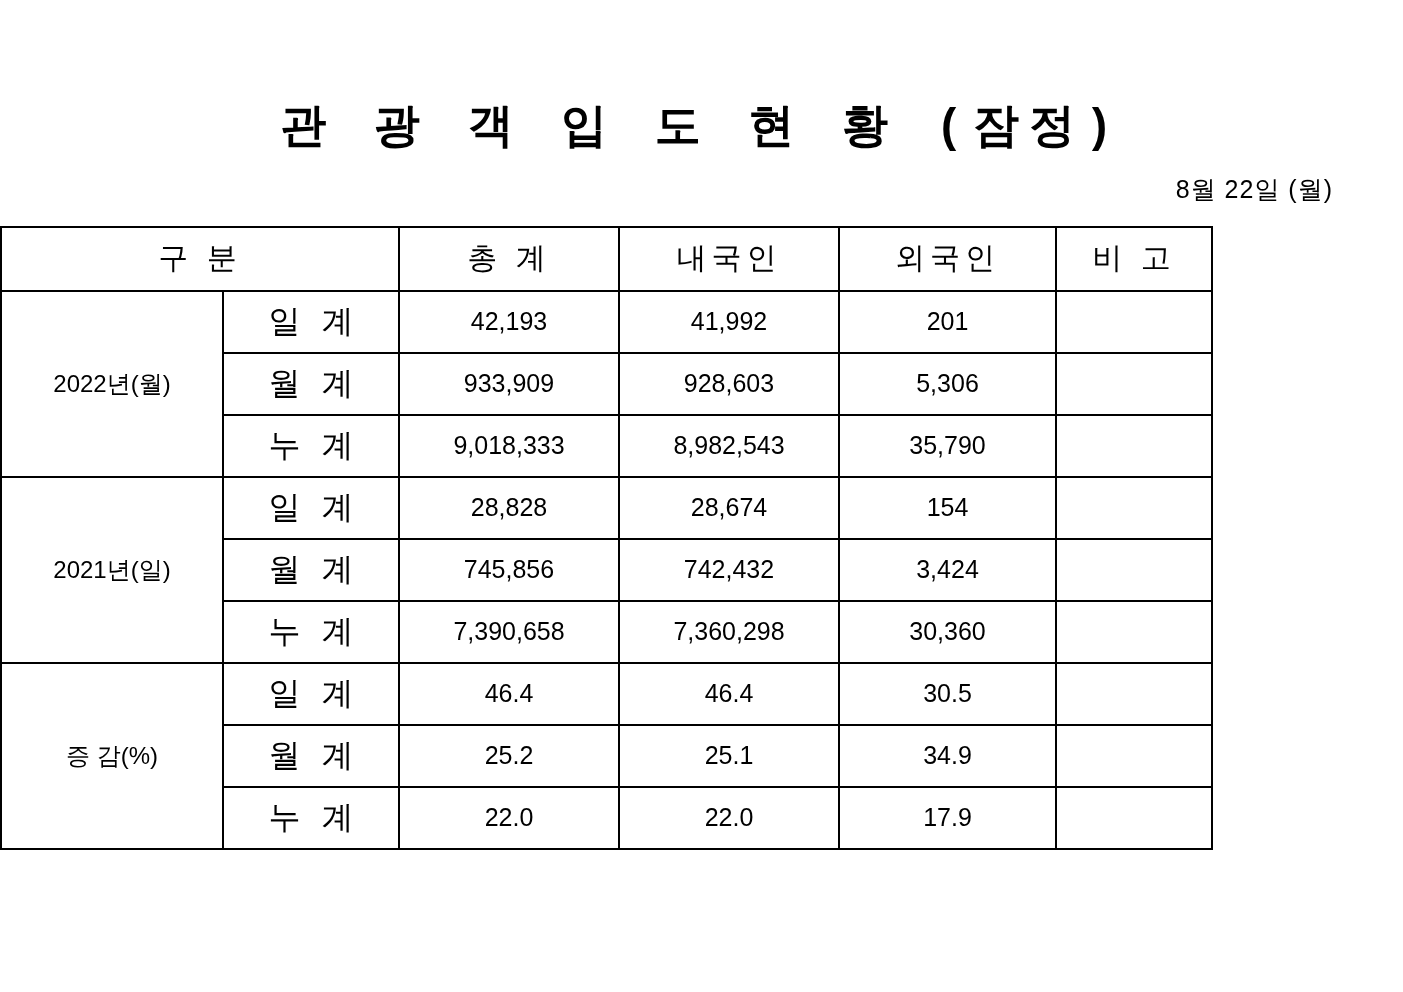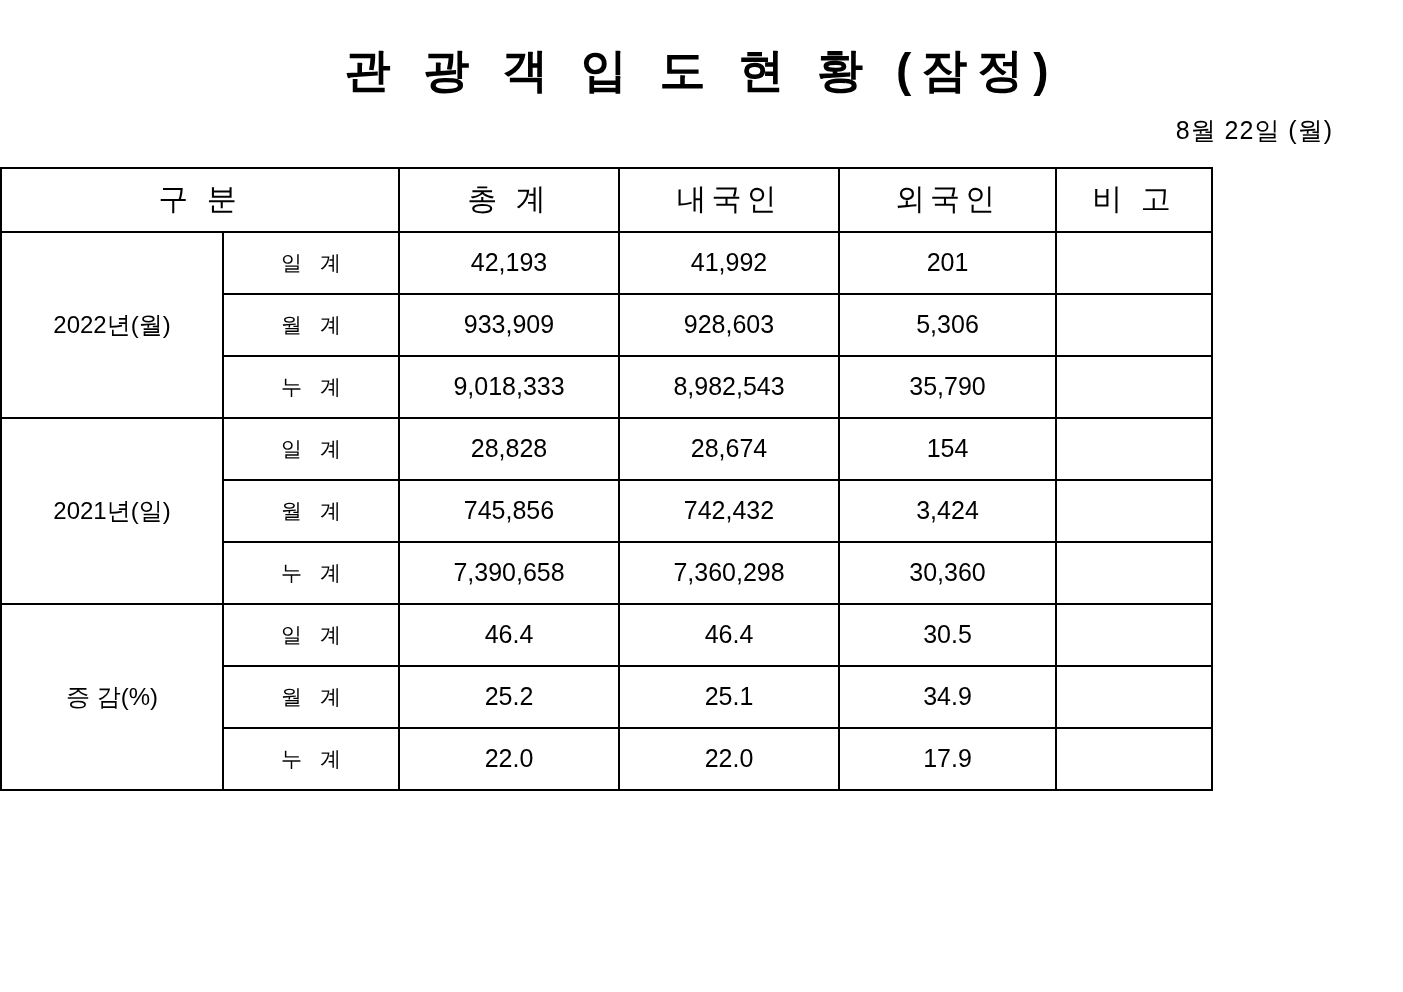--- a/index.html
+++ b/index.html
@@ -21,23 +21,24 @@
     width: 1403px;
     height: 992px;
     box-sizing: border-box;
   }
 
   .doc-title {
     text-align: center;
     font-size: 46px;
     font-weight: bold;
     letter-spacing: 10px;
-    margin-top: 45px;
+    margin-top: 104px;
     line-height: 1.1;
     white-space: nowrap;
+    font-family: Liberation Mono, monospace;
   }
 
   .doc-date {
     text-align: right;
     font-size: 25px;
     margin-top: 18px;
     padding-right: 70px;
     letter-spacing: 1px;
   }
 
@@ -74,21 +75,21 @@
   .col-dom    { width: 220px; }
   .col-for    { width: 217px; }
   .col-note   { width: 156px; }
 
   td.rowhead-year {
     font-size: 24px;
     letter-spacing: 0px;
   }
 
   td.rowhead-sub {
-    font-size: 21px;
+    font-size: 32px;
     letter-spacing: 6px;
     text-indent: 6px;
   }
 
   td.num {
     font-size: 25px;
     font-weight: normal;
     margin-left: 48px;
   }
 

